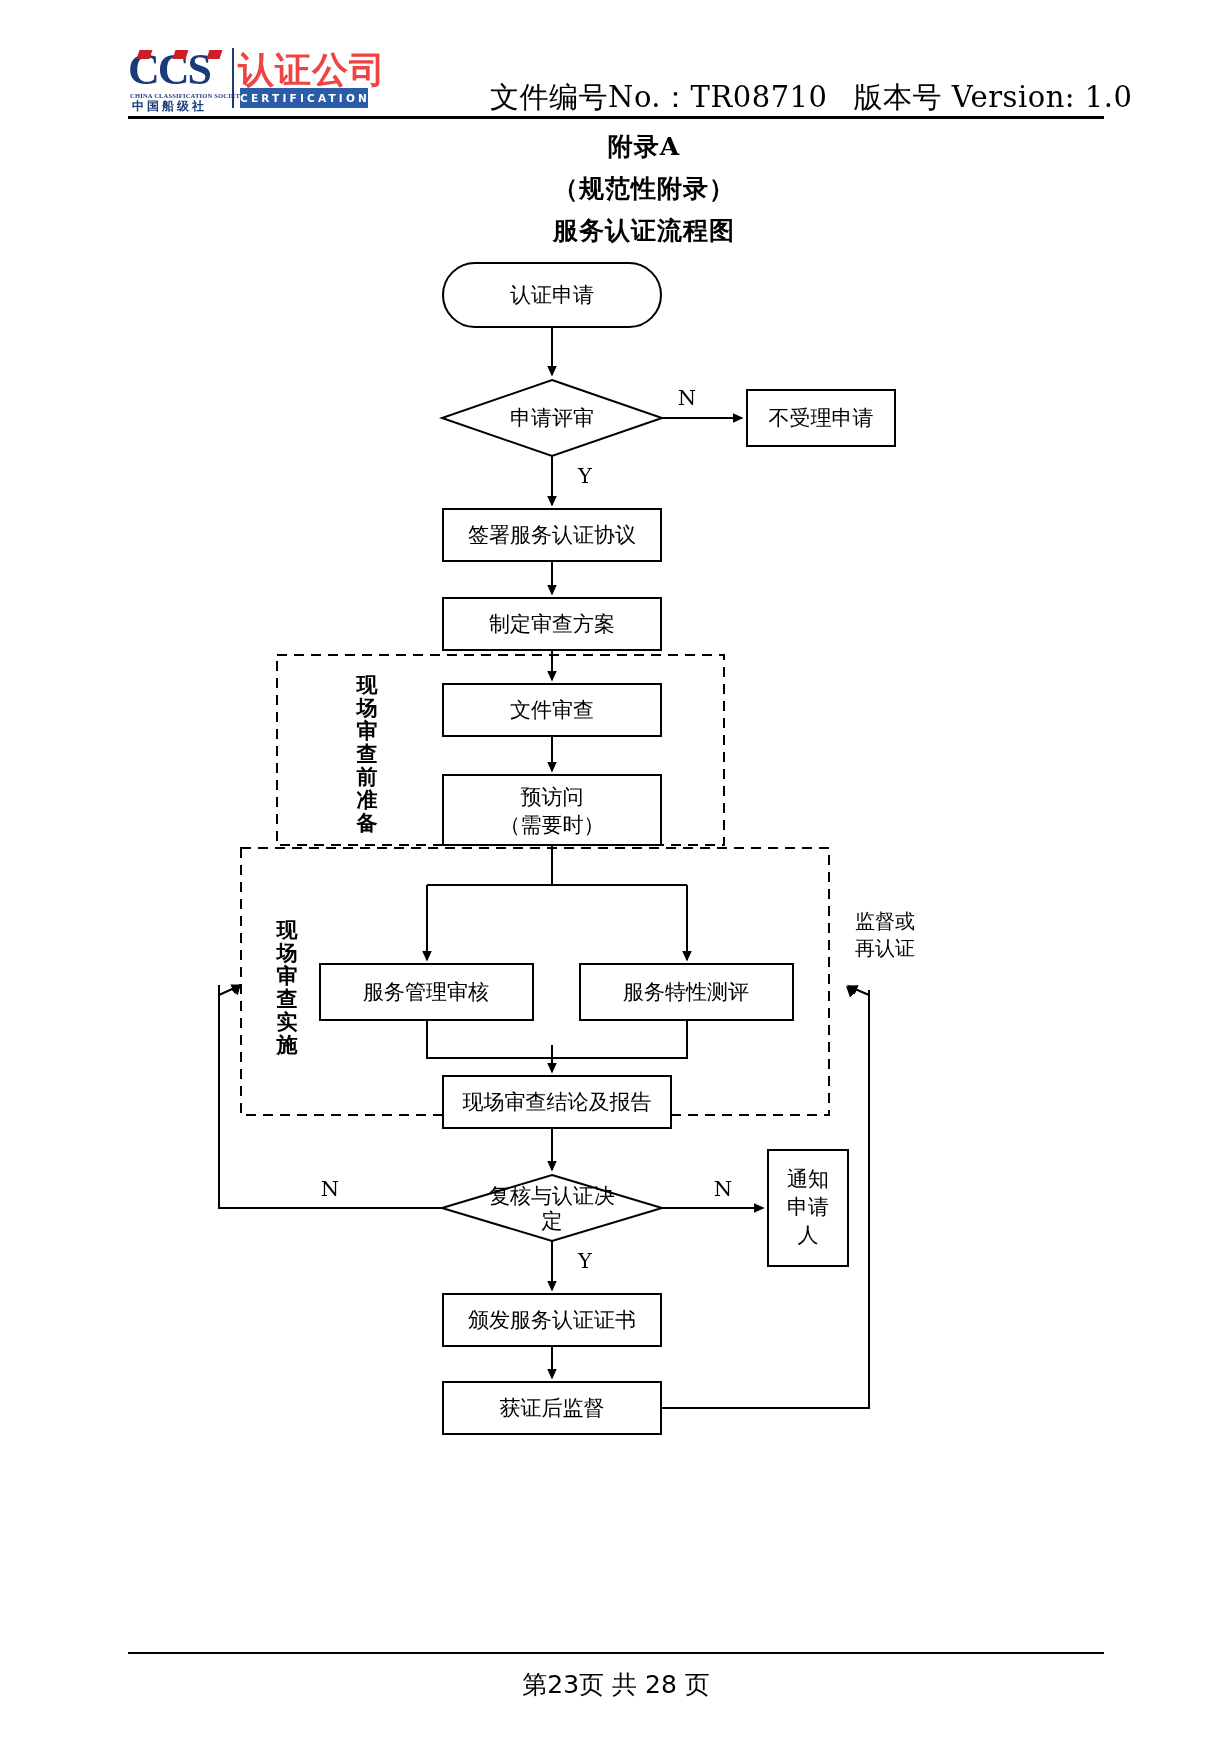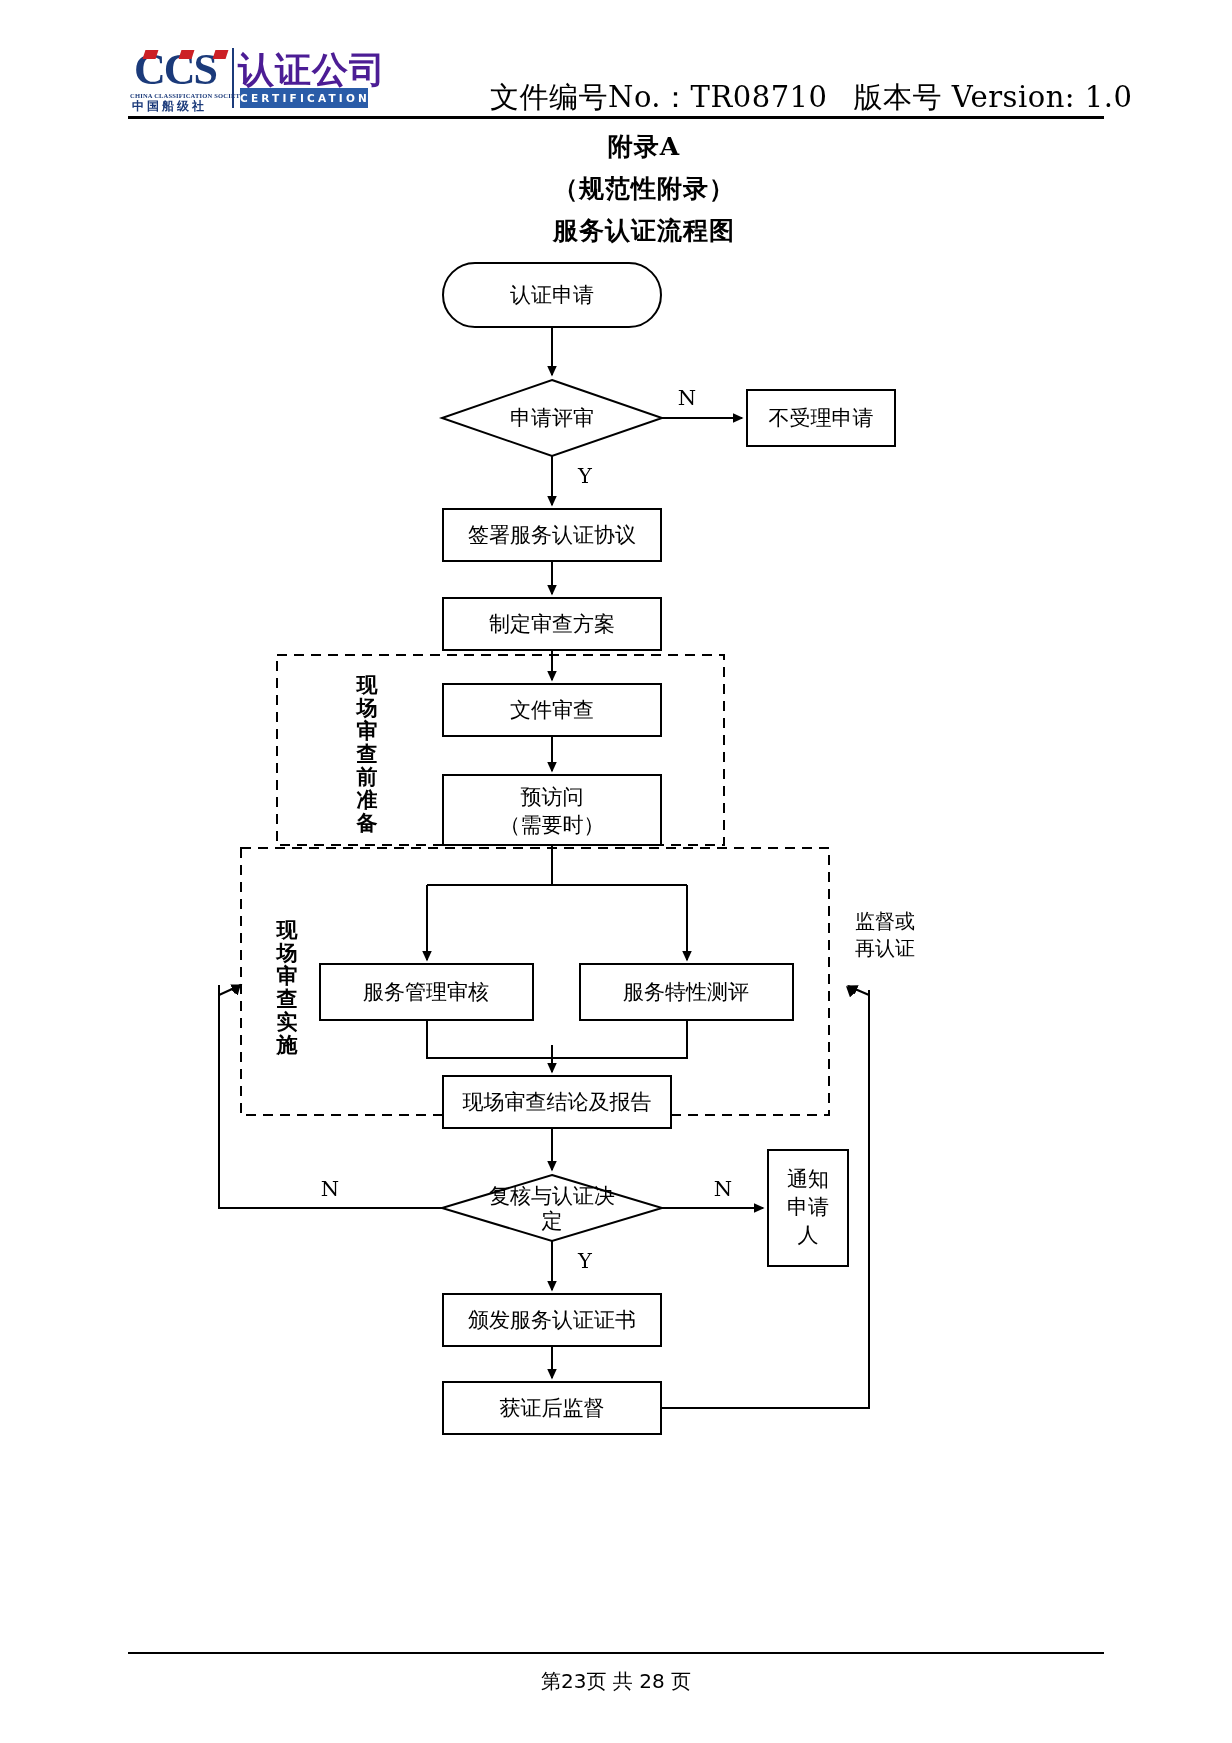--- a/index.html
+++ b/index.html
@@ -3,30 +3,30 @@
 <meta charset="utf-8">
 <style>
   html,body{margin:0;padding:0;background:#fff;}
   body{width:1232px;height:1743px;position:relative;
        font-family:"Liberation Serif","DejaVu Serif",serif;color:#000;}
   .page{position:relative;width:1232px;height:1743px;overflow:hidden;}
 
   
   .hdr{position:absolute;left:0;top:0;width:1232px;height:120px;}
   .logo{position:absolute;left:128px;top:48px;width:240px;height:62px;}
-  .logo-ccs{position:absolute;left:6px;top:0;font-family:"Liberation Serif",serif;
+  .logo-ccs{position:absolute;left:0;top:0;font-family:"Liberation Serif",serif;
             font-weight:bold;font-size:44px;letter-spacing:-2px;color:#1b3a7a;line-height:44px;}
   .logo-ccs .tick{position:absolute;width:13px;height:9px;background:#cc2026;
                   transform:skewX(-18deg);}
   .logo-sub-en{position:absolute;left:2px;top:44px;font-size:6.5px;font-weight:bold;
                color:#1b3a7a;letter-spacing:.2px;white-space:nowrap;}
   .logo-sub-cn{position:absolute;left:4px;top:50px;font-family:Liberation Sans, sans-serif;
                font-size:12px;font-weight:bold;color:#1b3a7a;letter-spacing:3px;white-space:nowrap;}
   .logo-cn{position:absolute;left:110px;top:-2px;font-family:"DejaVu Sans",sans-serif;
-           font-weight:bold;font-size:36px;color:#4c1d95;letter-spacing:1px;white-space:nowrap;}
+           font-weight:bold;font-size:36px;color:#ef4444;letter-spacing:1px;white-space:nowrap;}
   .logo-bar{position:absolute;left:112px;top:40px;width:128px;height:20px;background:#2a5ca8;}
   .logo-bar span{display:block;text-align:center;color:#fff;font-family:"DejaVu Sans",sans-serif;
                  font-size:10.5px;font-weight:bold;letter-spacing:3.2px;line-height:20px;}
   .logo-vrule{position:absolute;left:104px;top:0px;width:2px;height:60px;background:#1b3a7a;}
 
   .docinfo{position:absolute;left:490px;top:78px;font-size:29px;white-space:nowrap;
            font-family:"DejaVu Serif",serif;letter-spacing:.5px;}
   .docinfo .gap{display:inline-block;width:26px;}
   .hdr-rule{position:absolute;left:128px;top:116px;width:976px;height:3px;background:#000;}
 
@@ -45,21 +45,21 @@
   .yn{font-family:"DejaVu Serif",serif;font-size:21px;text-anchor:middle;}
   .vlab{font-family:"DejaVu Sans",sans-serif;font-size:21px;font-weight:bold;
         text-anchor:middle;}
   .sidelab{font-size:20px;text-anchor:middle;}
   .shape{fill:#fff;stroke:#000;stroke-width:2;}
   .lnk{stroke:#000;stroke-width:2;fill:none;}
   .dash{fill:none;stroke:#000;stroke-width:2;stroke-dasharray:10 7;}
 
   
   .ftr-rule{position:absolute;left:128px;top:1652px;width:976px;height:2px;background:#000;}
-  .ftr{position:absolute;left:0;top:1668px;width:1232px;text-align:center;font-size:20px;
+  .ftr{position:absolute;left:0;top:1668px;width:1232px;text-align:center;font-size:25px;
        font-family:"DejaVu Sans",sans-serif;}
 </style>
 </head>
 <body>
 
 <div class="page">
 
   <div class="hdr">
 
     <div class="logo">

